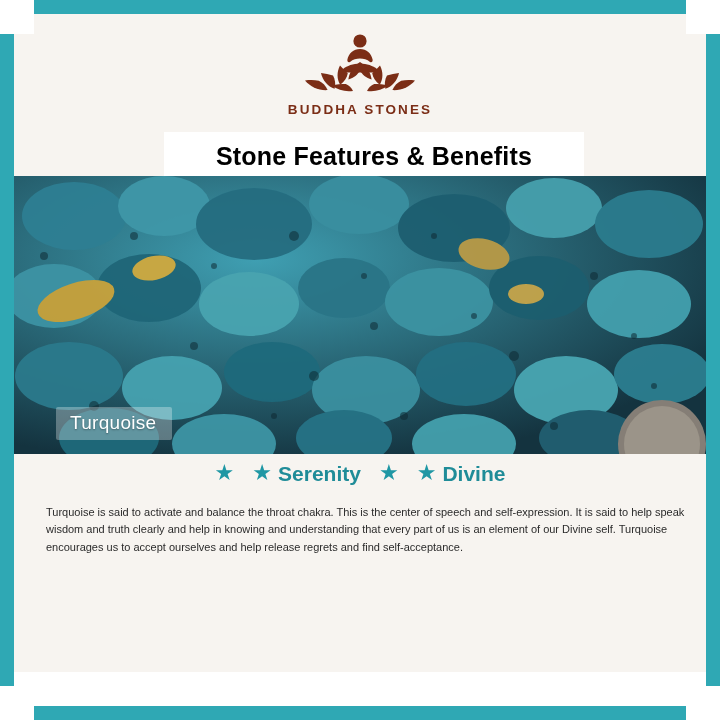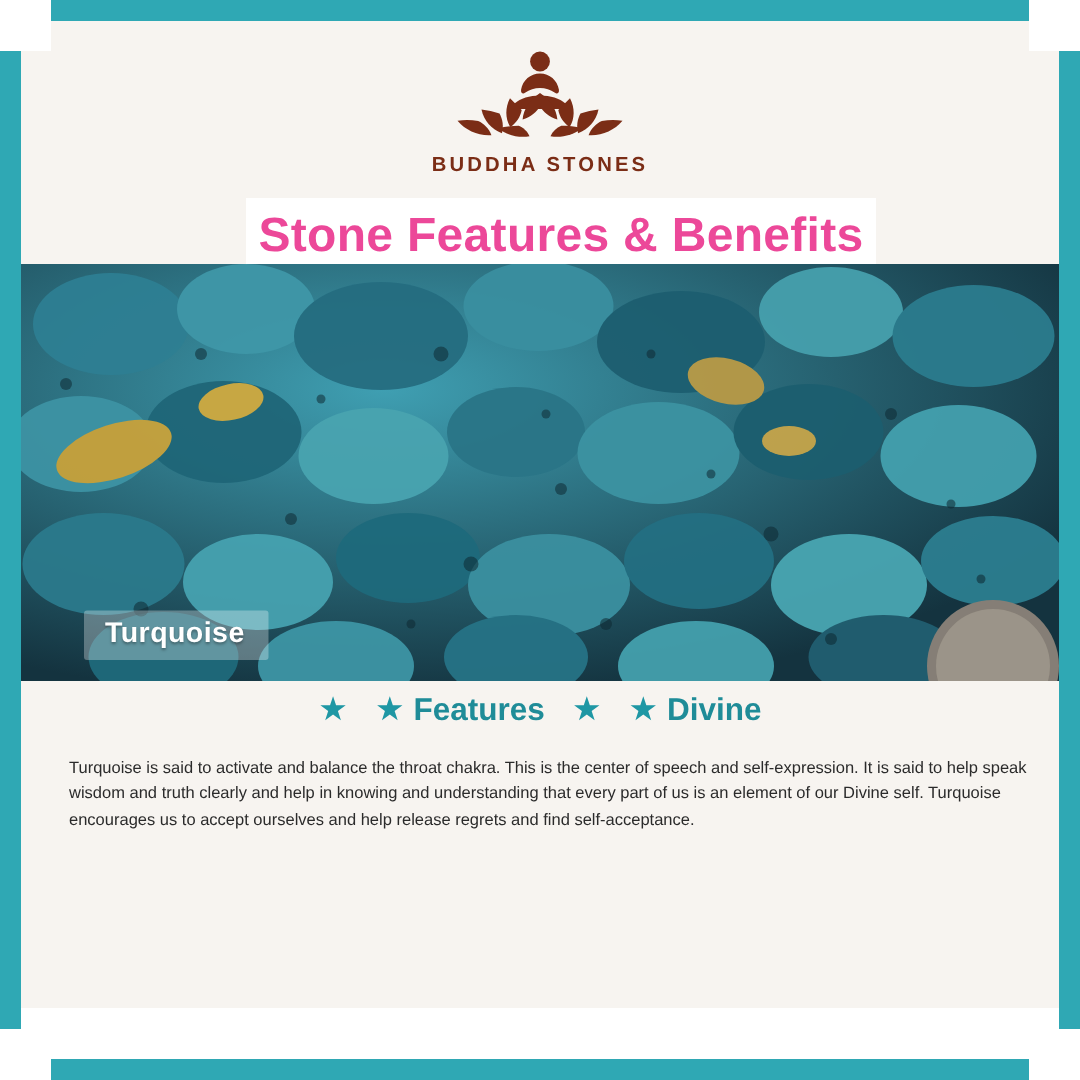--- a/index.html
+++ b/index.html
@@ -64,23 +64,23 @@
   .title-band {
     position: absolute;
     left: 150px; top: 118px;
     width: 420px; height: 48px;
     background: #ffffff;
     display: flex;
     align-items: center;
     justify-content: center;
   }
   .title-band h1 {
-    font-size: 32px;
+    font-size: 25px;
     font-weight: 700;
-    color: #ec4899;
+    color: #000000;
     letter-spacing: .2px;
     white-space: nowrap;
   }
 
   
   .photo {
     position: absolute;
     left: 14px; top: 176px;
     width: 692px; height: 278px;
     overflow: hidden;
@@ -91,21 +91,21 @@
   .caption {
     position: absolute;
     left: 42px; bottom: 14px;
     background: rgba(255,255,255,0.30);
     padding: 5px 16px 6px 14px;
     border-radius: 2px;
   }
   .caption span {
     color: #ffffff;
     font-size: 19px;
-    font-weight: 700;
+    font-weight: 400;
     letter-spacing: .3px;
     text-shadow: 0 1px 2px rgba(0,0,0,.35);
   }
 
   
   .benefits {
     position: absolute;
     left: 14px; top: 462px;
     width: 692px;
     display: flex;
@@ -272,21 +272,21 @@
       <span>Turquoise</span>
     </div>
   </div>
 
   <div class="benefits">
     <div class="benefit">
       <span class="star">★</span>
     </div>
     <div class="benefit">
       <span class="star">★</span>
-      <span class="blabel">Features</span>
+      <span class="blabel">Serenity</span>
     </div>
     <div class="benefit">
       <span class="star">★</span>
     </div>
     <div class="benefit">
       <span class="star">★</span>
       <span class="blabel">Divine</span>
     </div>
   </div>
 

